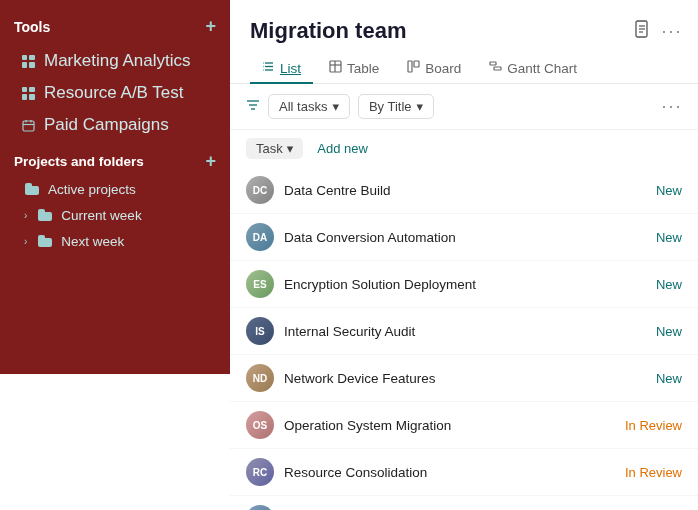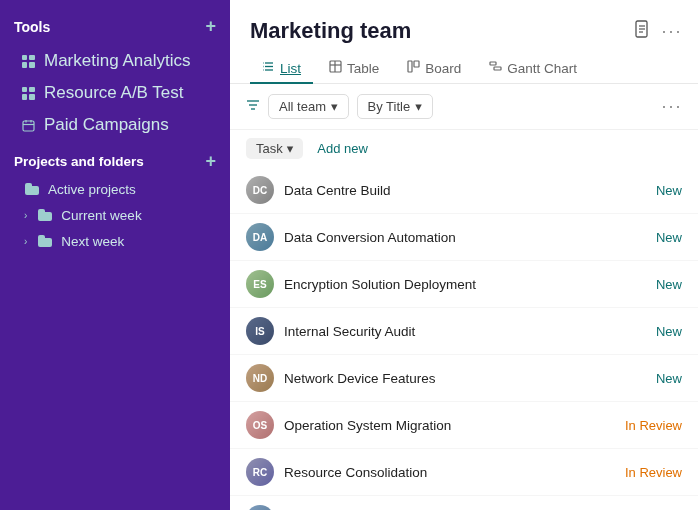--- a/index.html
+++ b/index.html
@@ -2,26 +2,26 @@
 <html><head>
   <meta charset="utf-8">
   <style>
     * { box-sizing: border-box; margin: 0; padding: 0; }
     body { font-family: -apple-system, BlinkMacSystemFont, 'Segoe UI', sans-serif; font-size: 14px; display: flex; height: 510px; width: 698px; overflow: hidden; background: #fff; }
 
     
     .sidebar {
       width: 230px;
       min-width: 230px;
-      background: #4c1d95;
+      background: #7f1d1d;
       color: #cce8e8;
       display: flex;
       flex-direction: column;
       padding: 12px 0;
-      height: 510px;
+      height: 374px;
       overflow-y: auto;
     }
     .sidebar-tools-header {
       display: flex;
       justify-content: space-between;
       align-items: center;
       padding: 4px 14px 8px 14px;
       color: #fff;
       font-weight: 600;
       font-size: 14px;
@@ -278,21 +278,21 @@
     <span class="chevron-icon">›</span>
     <div class="sidebar-item-icon">
       <div class="icon-folder"></div>
     </div>
     <span>Next week</span>
   </div>
 </div>
 
 <div class="main">
   <div class="main-header">
-    <h1 class="main-title">Marketing team</h1>
+    <h1 class="main-title">Migration team</h1>
     <div class="header-icons">
       <span class="header-icon">
         <svg width="18" height="18" viewBox="0 0 18 18" fill="none">
           <rect x="3" y="1" width="11" height="16" rx="1.5" stroke="#555" stroke-width="1.3" fill="none"></rect>
           <line x1="6" y1="6" x2="12" y2="6" stroke="#555" stroke-width="1.2"></line>
           <line x1="6" y1="9" x2="12" y2="9" stroke="#555" stroke-width="1.2"></line>
           <line x1="6" y1="12" x2="10" y2="12" stroke="#555" stroke-width="1.2"></line>
         </svg>
       </span>
       <span class="header-icon three-dots">···</span>
@@ -345,21 +345,21 @@
 
   <div class="filter-bar">
     <span style="color:#0d7070; font-size:14px;">
       <svg width="14" height="14" viewBox="0 0 14 14" fill="none">
         <line x1="1" y1="3" x2="13" y2="3" stroke="#0d7070" stroke-width="1.3"></line>
         <line x1="3" y1="7" x2="11" y2="7" stroke="#0d7070" stroke-width="1.3"></line>
         <line x1="5" y1="11" x2="9" y2="11" stroke="#0d7070" stroke-width="1.3"></line>
       </svg>
     </span>
     <button class="filter-btn">
-      <span>All team</span>
+      <span>All tasks</span>
       <span>▾</span>
     </button>
     <button class="filter-btn">
       <span>By Title</span>
       <span>▾</span>
     </button>
     <div class="filter-spacer"></div>
     <span class="three-dots">···</span>
   </div>
 

